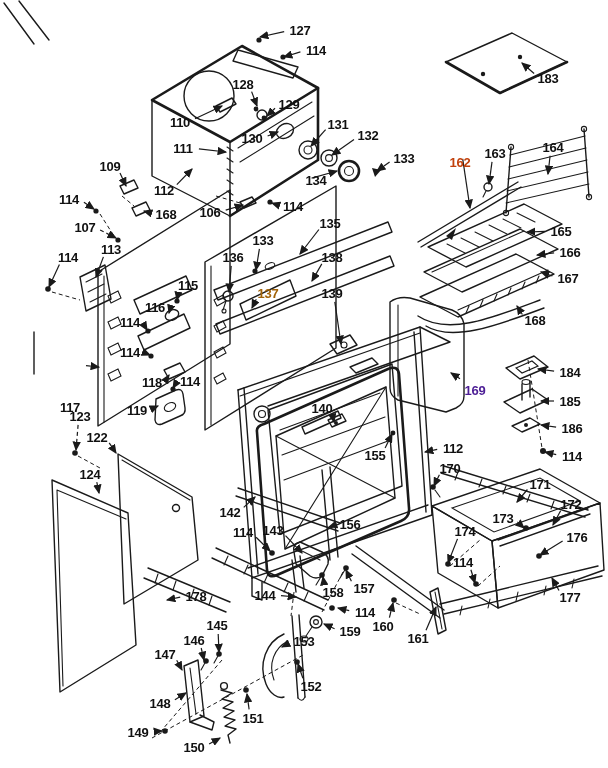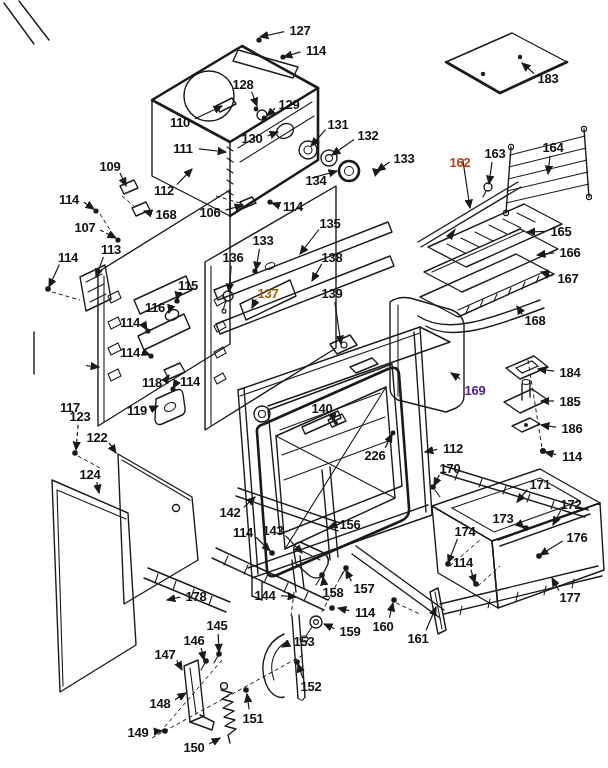--- a/index.html
+++ b/index.html
@@ -393,21 +393,21 @@
       <div class="callout" style="left: 70px; top: 365px; color: rgb(16, 16, 16); margin-top: 42px;">117</div>
       <div class="callout" style="left: 152px; top: 382px; color: rgb(16, 16, 16);">118</div>
       <div class="callout" style="left: 190px; top: 381px; color: rgb(16, 16, 16);">114</div>
       <div class="callout" style="left: 137px; top: 410px; color: rgb(16, 16, 16);">119</div>
       <div class="callout" style="left: 475px; top: 382px; color: #4c1d95; margin-top: 8px;">169</div>
       <div class="callout" style="left: 570px; top: 372px; color: rgb(16, 16, 16);">184</div>
       <div class="callout" style="left: 570px; top: 401px; color: rgb(16, 16, 16);">185</div>
       <div class="callout" style="left: 572px; top: 428px; color: rgb(16, 16, 16);">186</div>
       <div class="callout" style="left: 572px; top: 456px; color: rgb(16, 16, 16);">114</div>
       <div class="callout" style="left: 322px; top: 408px; color: rgb(16, 16, 16);">140</div>
-      <div class="callout" style="left: 375px; top: 455px; color: rgb(16, 16, 16);">226</div>
+      <div class="callout" style="left: 375px; top: 455px; color: rgb(16, 16, 16);">155</div>
       <div class="callout" style="left: 453px; top: 448px; color: rgb(16, 16, 16);">112</div>
       <div class="callout" style="left: 450px; top: 468px; color: rgb(16, 16, 16);">170</div>
       <div class="callout" style="left: 80px; top: 416px; color: rgb(16, 16, 16);">123</div>
       <div class="callout" style="left: 97px; top: 437px; color: rgb(16, 16, 16);">122</div>
       <div class="callout" style="left: 90px; top: 474px; color: rgb(16, 16, 16);">124</div>
       <div class="callout" style="left: 196px; top: 596px; color: rgb(16, 16, 16);">178</div>
       <div class="callout" style="left: 540px; top: 484px; color: rgb(16, 16, 16);">171</div>
       <div class="callout" style="left: 571px; top: 504px; color: rgb(16, 16, 16);">172</div>
       <div class="callout" style="left: 503px; top: 518px; color: rgb(16, 16, 16);">173</div>
       <div class="callout" style="left: 465px; top: 531px; color: rgb(16, 16, 16);">174</div>

